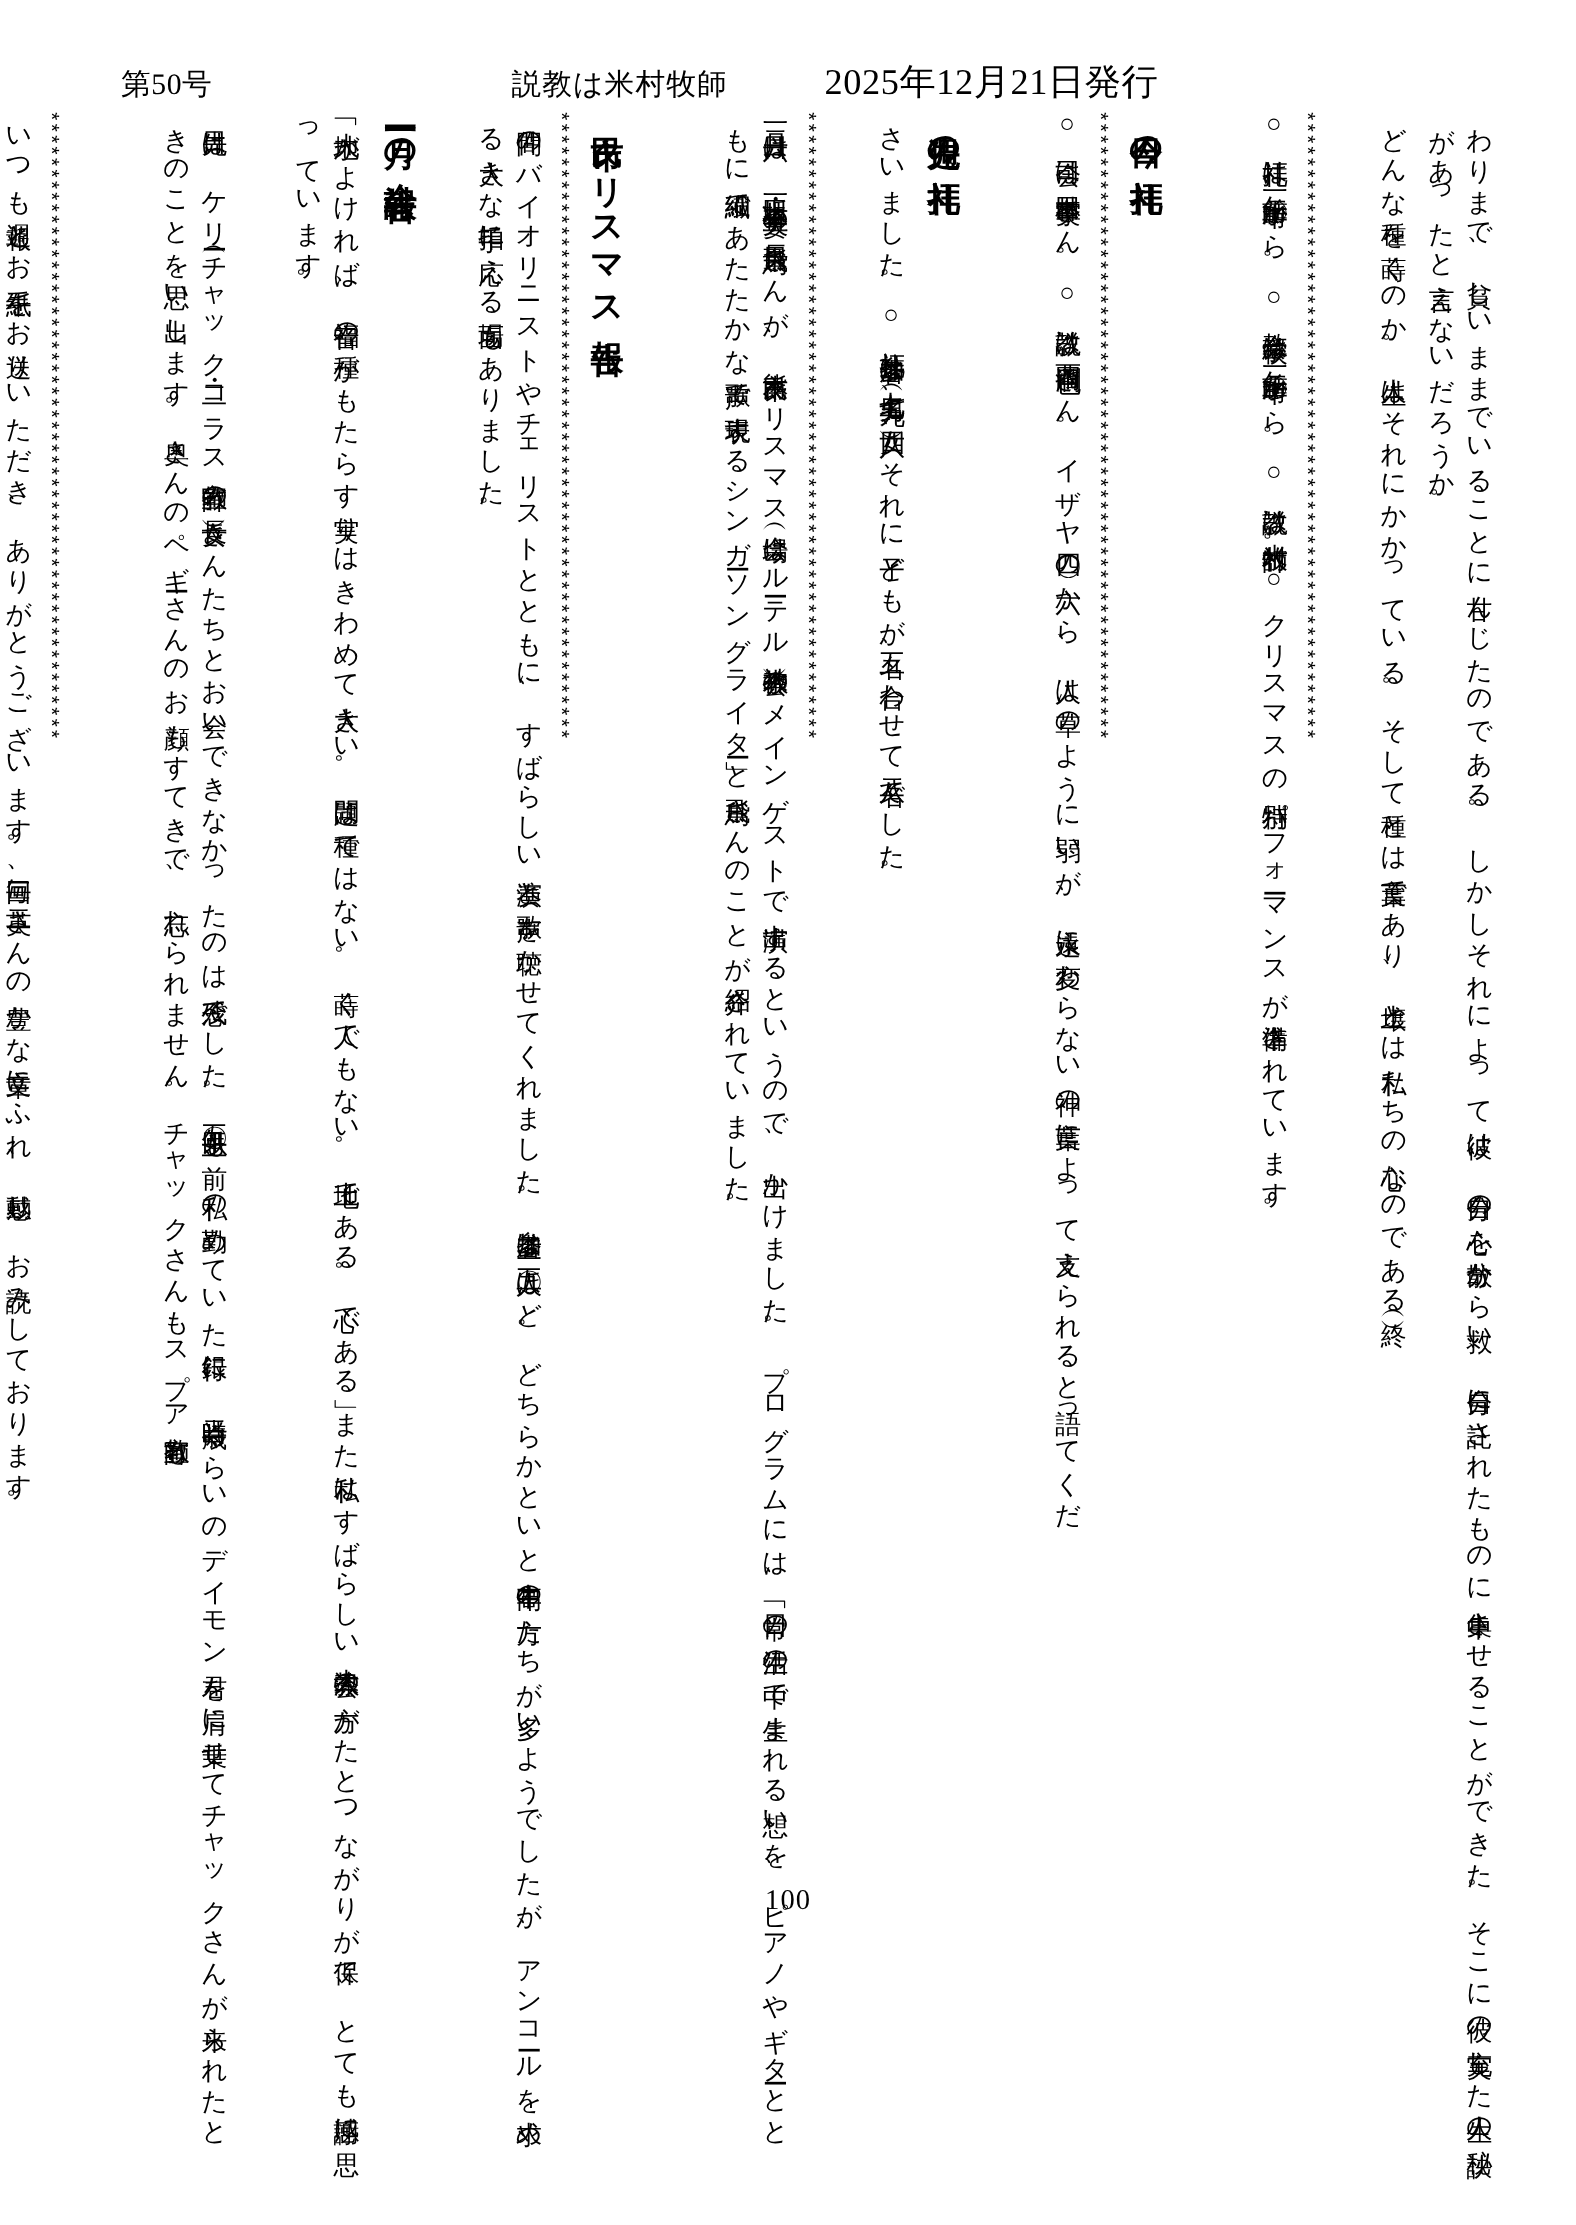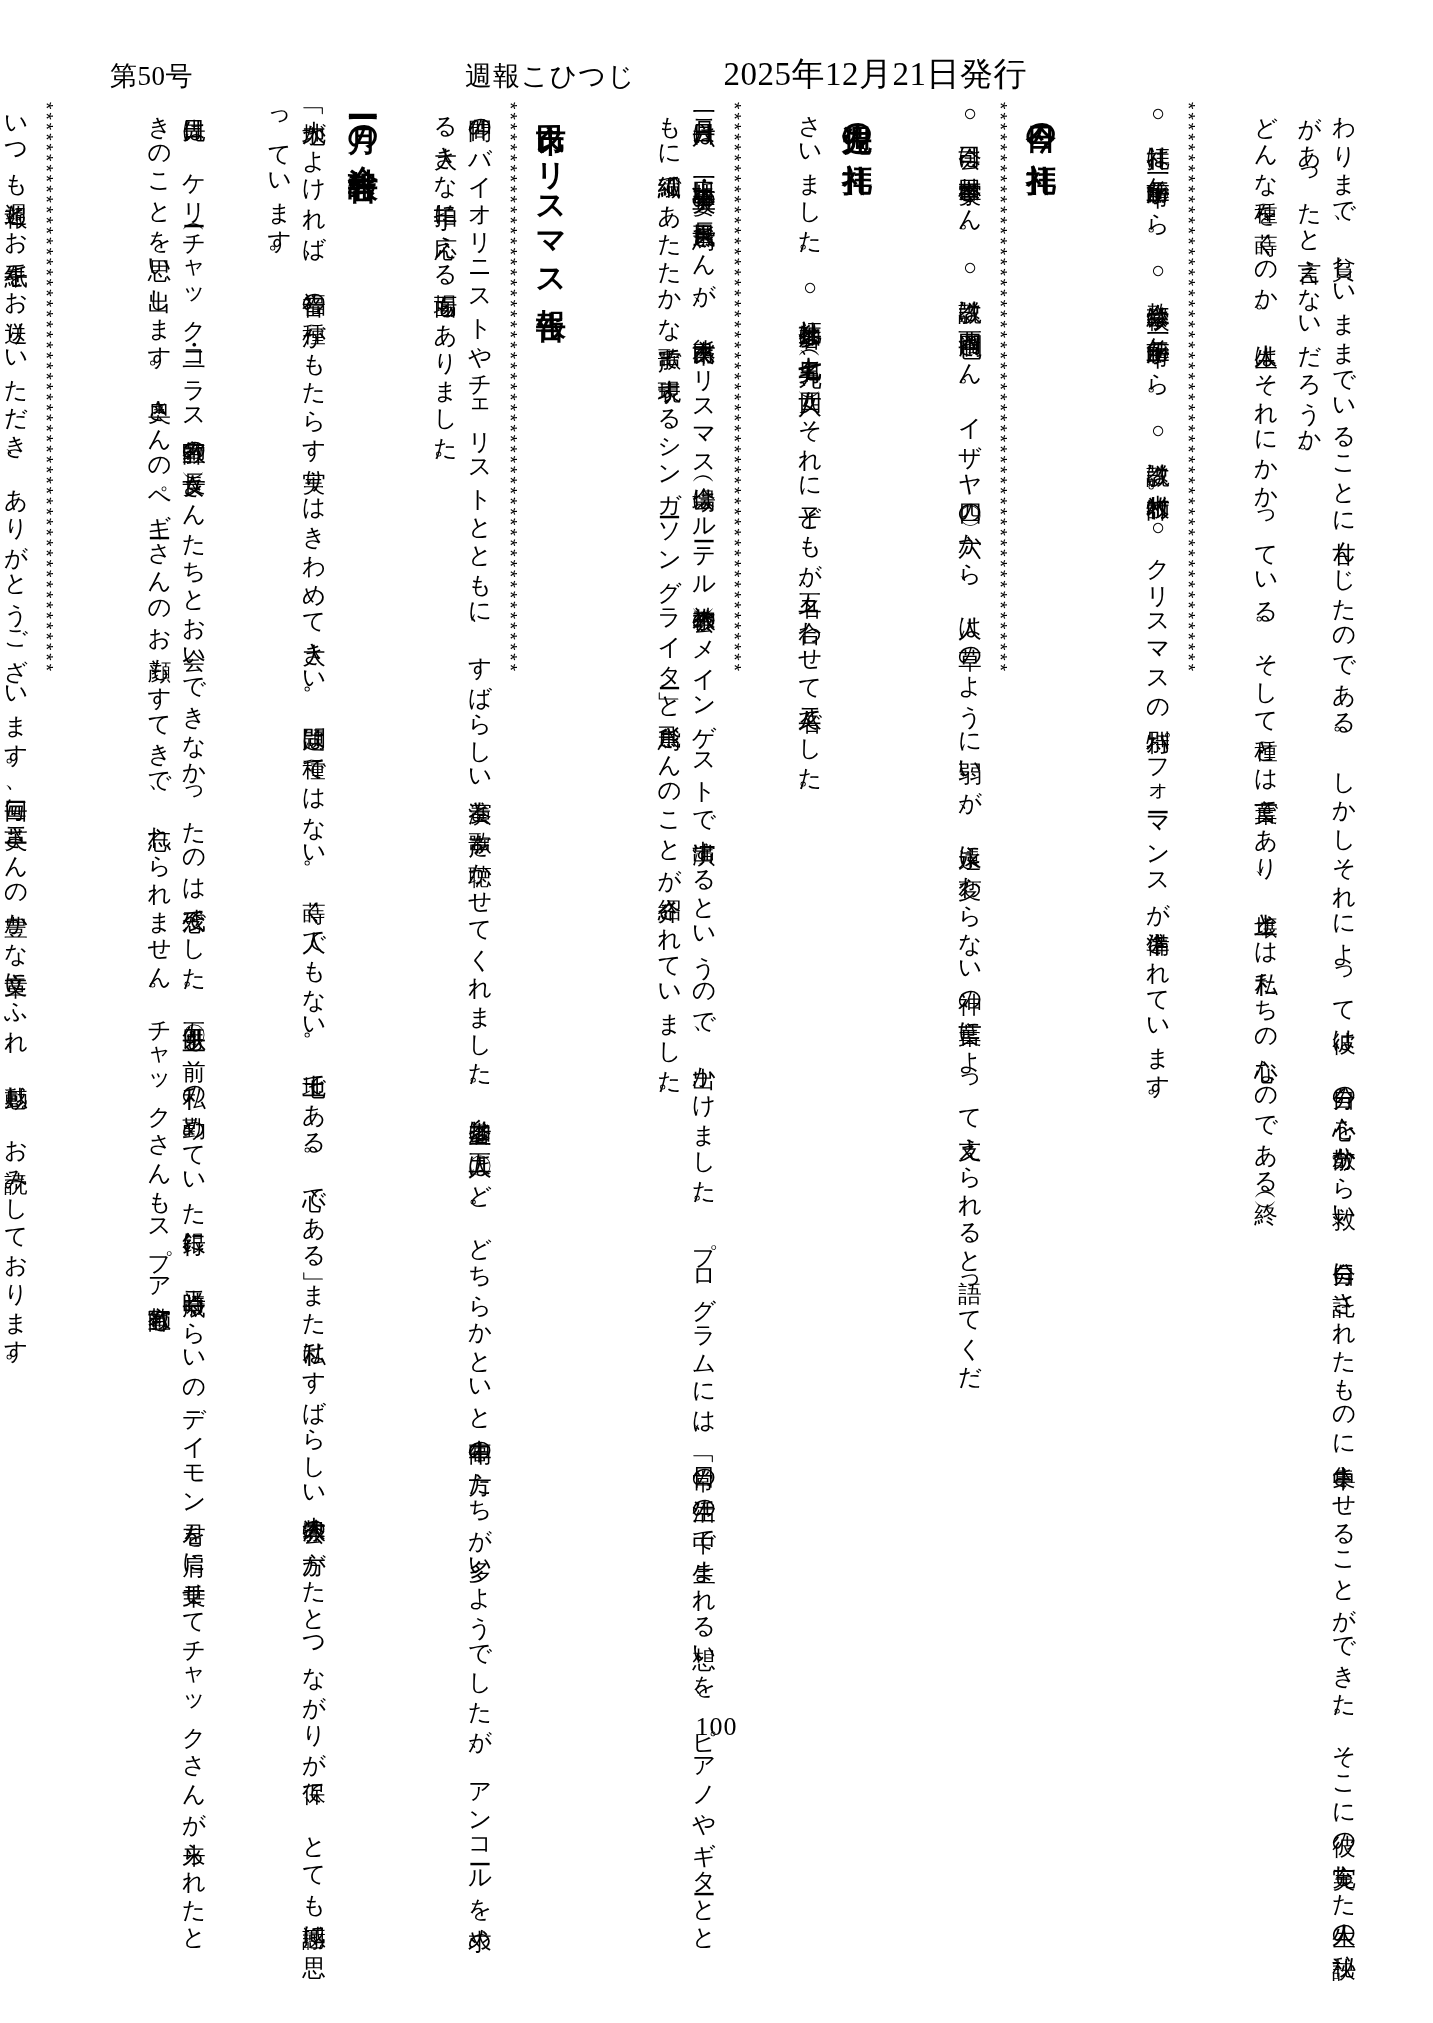--- a/index.html
+++ b/index.html
@@ -114,21 +114,21 @@
     letter-spacing: 1px;
   }
 </style>
 </head>
 <body>
 
 <div class="page">
 
   <div class="masthead">
     <span class="mh-issue">第50号</span>
-    <span class="mh-title">週報こひつじ</span>
+    <span class="mh-title">説教は米村牧師</span>
     <span class="mh-date">2025年12月21日発行</span>
   </div>
 
   <div class="vbody">
 
     <p class="para" style="width:78px">わりまで、貧しいままでいることに甘んじたのである。
 しかしそれによって彼は、自分の心を分散から救い、自分に託されたものに集中させることができた。そこに彼の充実した人生の秘訣があったと言えないだろうか。</p>
 
     <p class="para" style="width:76px">どんな種を蒔くのか。人生はそれにかかっている。そして種とは言葉であり、土壌とは私たちの心なのである（終）</p>
 

